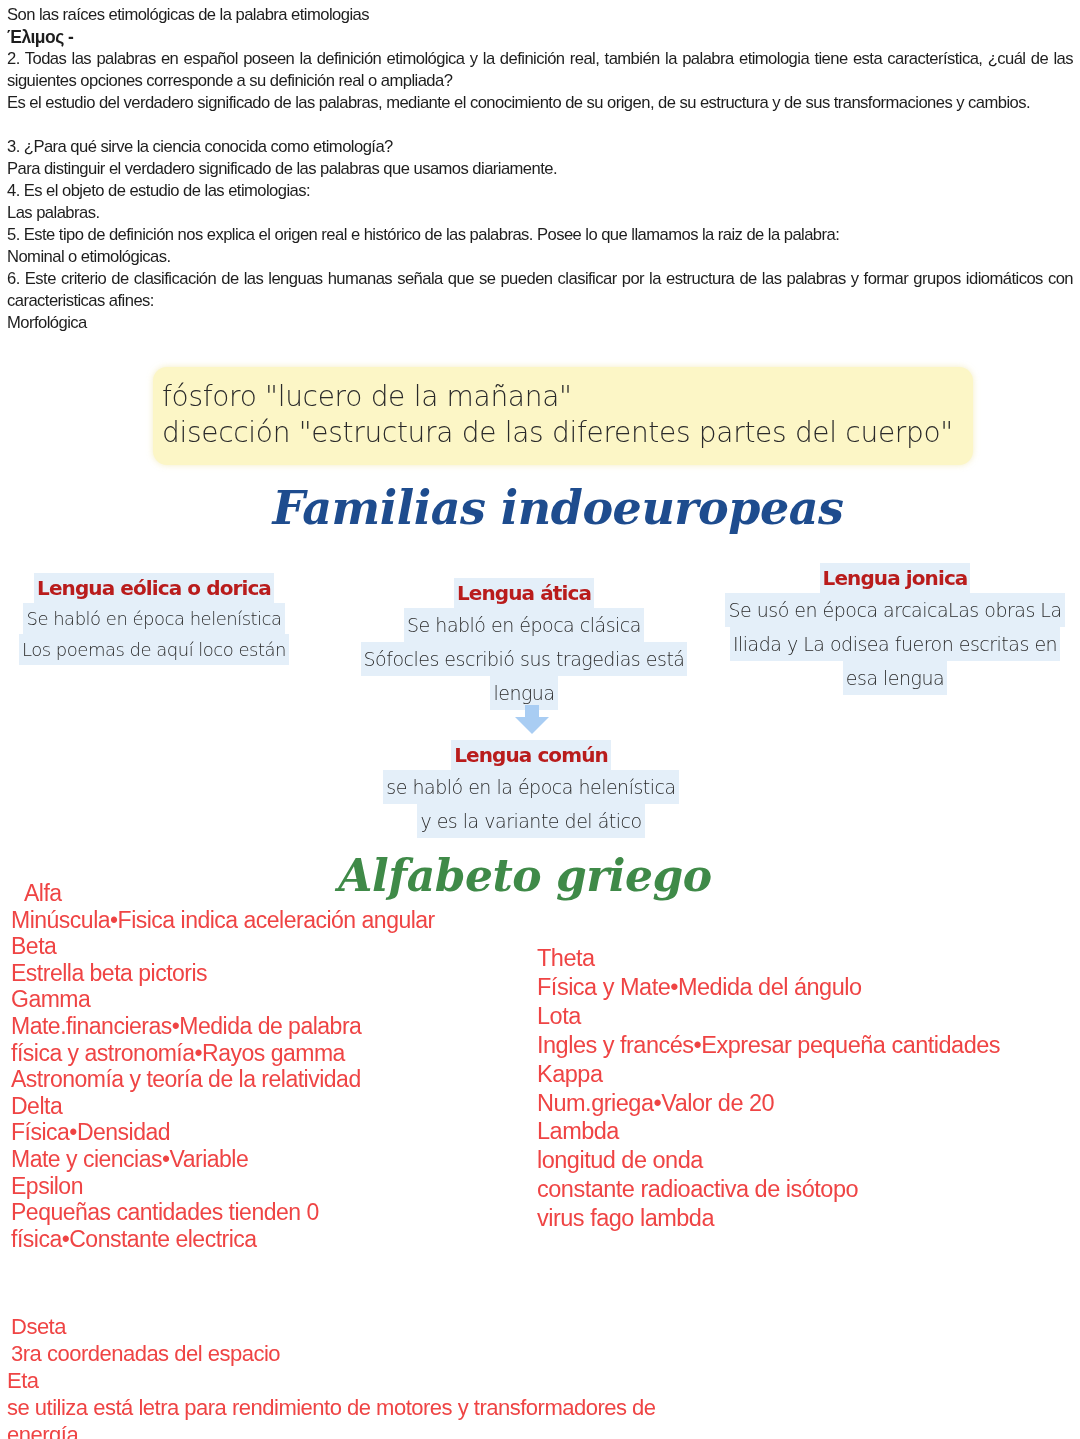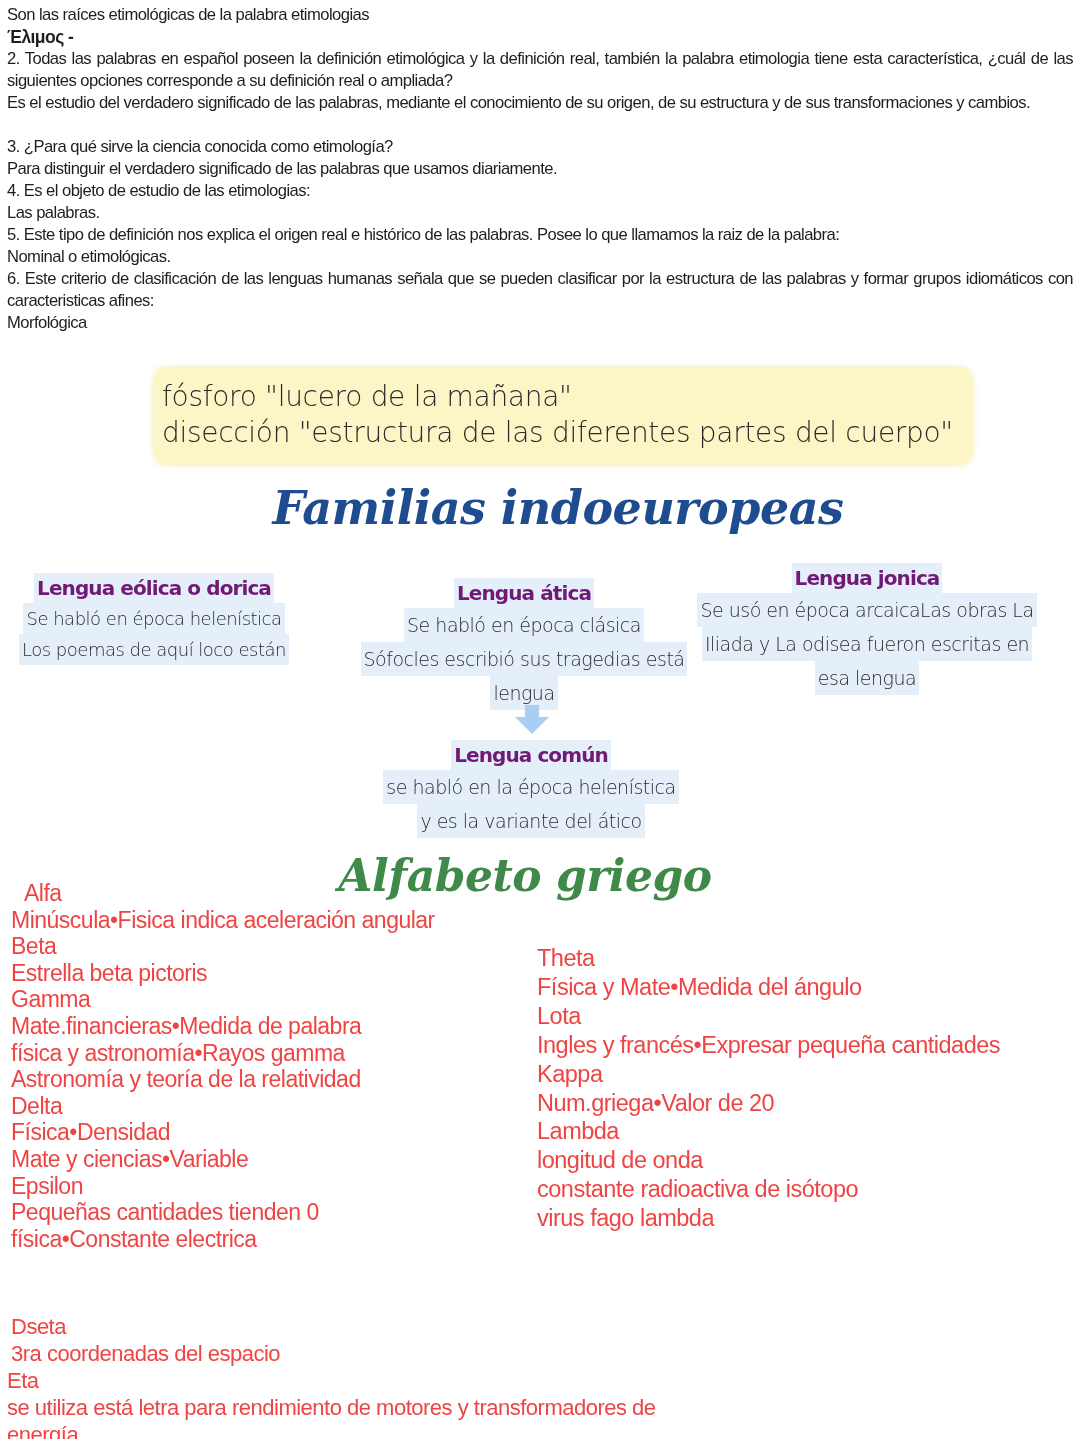--- a/index.html
+++ b/index.html
@@ -35,31 +35,31 @@
     }
     .title-familias { top: 481px; font-size: 46px; color: #1e4c8e; left: 18px; }
     .title-alfabeto { top: 850px; font-size: 44px; color: #3f8a48; left: -15px; }
 
     .lang-block {
       position: absolute; text-align: center;
       font-family: "DejaVu Sans", sans-serif; color: #2b2b2b;
     }
     .lang-block .hl { background: #e4eff9; padding: 1px 3px; }
     .lang-block .head {
-      display: inline-block; font-weight: bold; color: #701a75;
+      display: inline-block; font-weight: bold; color: #b91c1c;
       font-size: 20px; letter-spacing: -0.9px; line-height: 28px;
     }
     .lang-block .body {
       font-size: 19px; line-height: 32px; letter-spacing: -0.5px; font-weight: 300;
     }
     .lang-block .line { display: inline-block; }
     .lang-eolica { left: 2px; top: 573px; width: 304px; }
     .lang-eolica .body { font-size: 18px; line-height: 29px; }
     .lang-atica { left: 348px; top: 578px; width: 352px; }
-    .lang-jonica { left: 684px; top: 563px; width: 366px; }
+    .lang-jonica { left: 712px; top: 563px; width: 366px; }
     .lang-comun { left: 372px; top: 740px; width: 318px; }
 
     .arrow-down {
       position: absolute; left: 514px; top: 705px; width: 36px; height: 30px;
     }
 
     .alpha-col {
       position: absolute; font-family: Liberation Sans, sans-serif;
       font-weight: 300; color: #ef4444; letter-spacing: -0.5px;
     }

